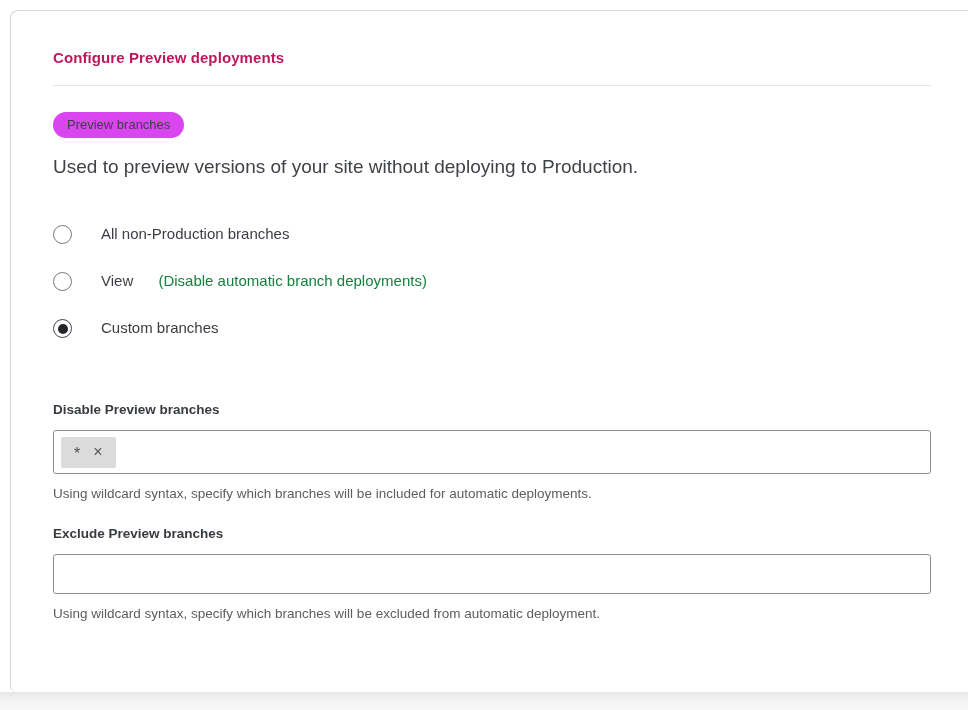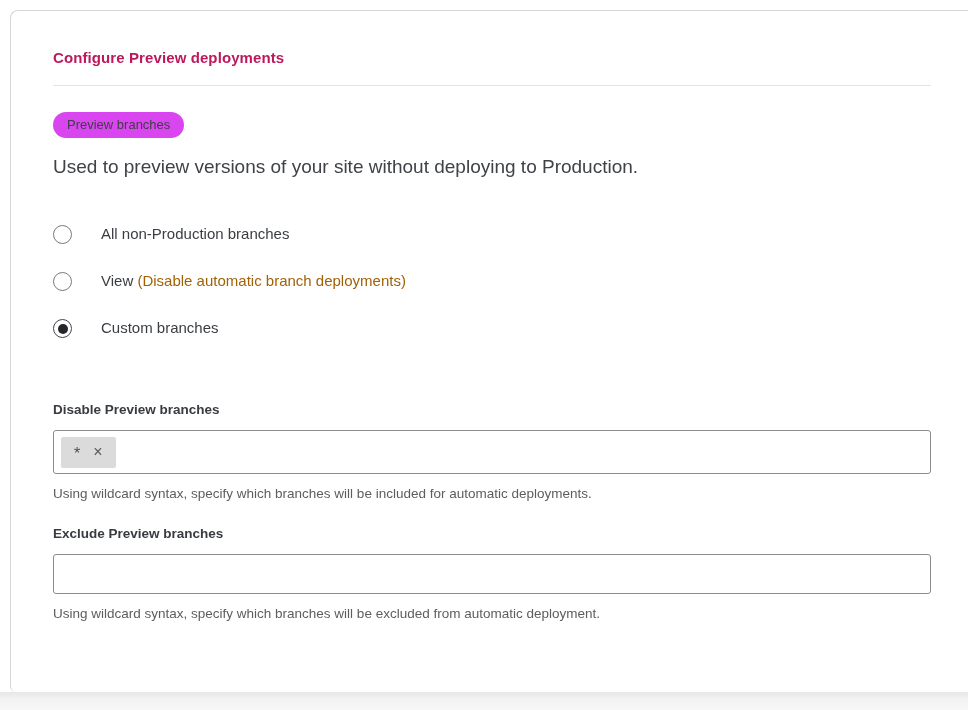--- a/index.html
+++ b/index.html
@@ -72,21 +72,21 @@
     left: 50%; top: 50%;
     width: 10px; height: 10px;
     margin: -5px 0 0 -5px;
     border-radius: 50%;
     background: #242629;
   }
   .radio-label {
     font-size: 15px;
     color: #3a3d42;
   }
-  .radio-sublabel { color: #a16207; }
+  .radio-sublabel { color: #15803d; margin-left: 21px; }
   .radio-sublabel:empty { display: none; }
   .field-label {
     display: block;
     margin-top: 64px;
     font-size: 13.5px;
     font-weight: 700;
     color: #383b40;
   }
   .field-label.exclude { margin-top: 25px; }
   .input-box {

